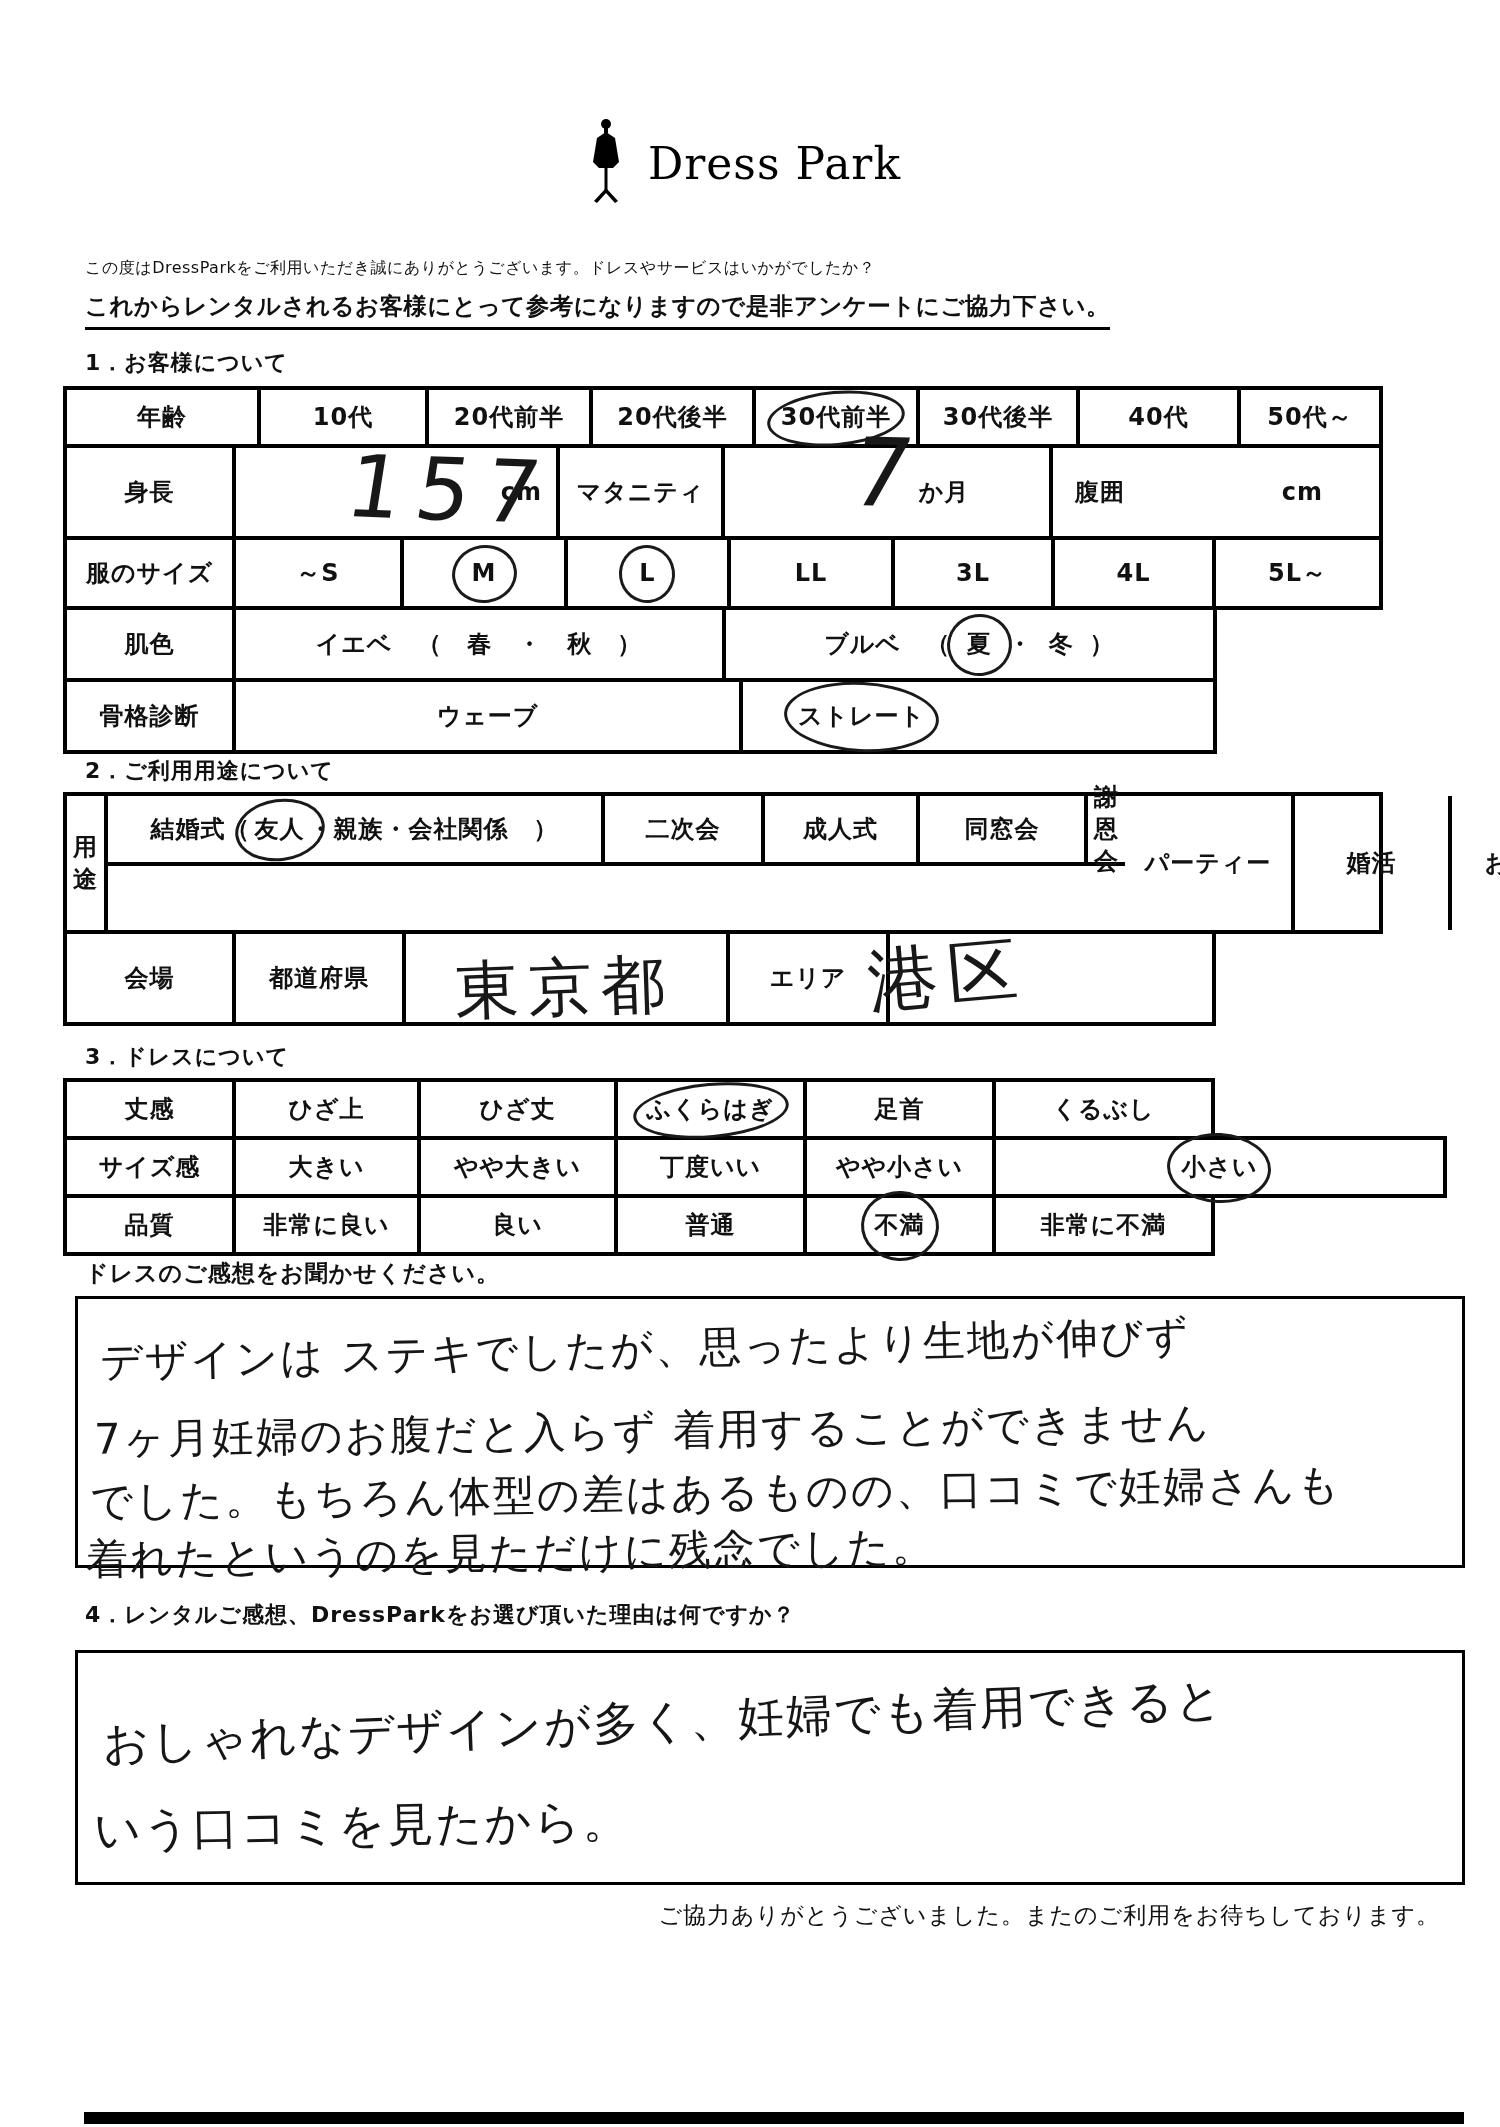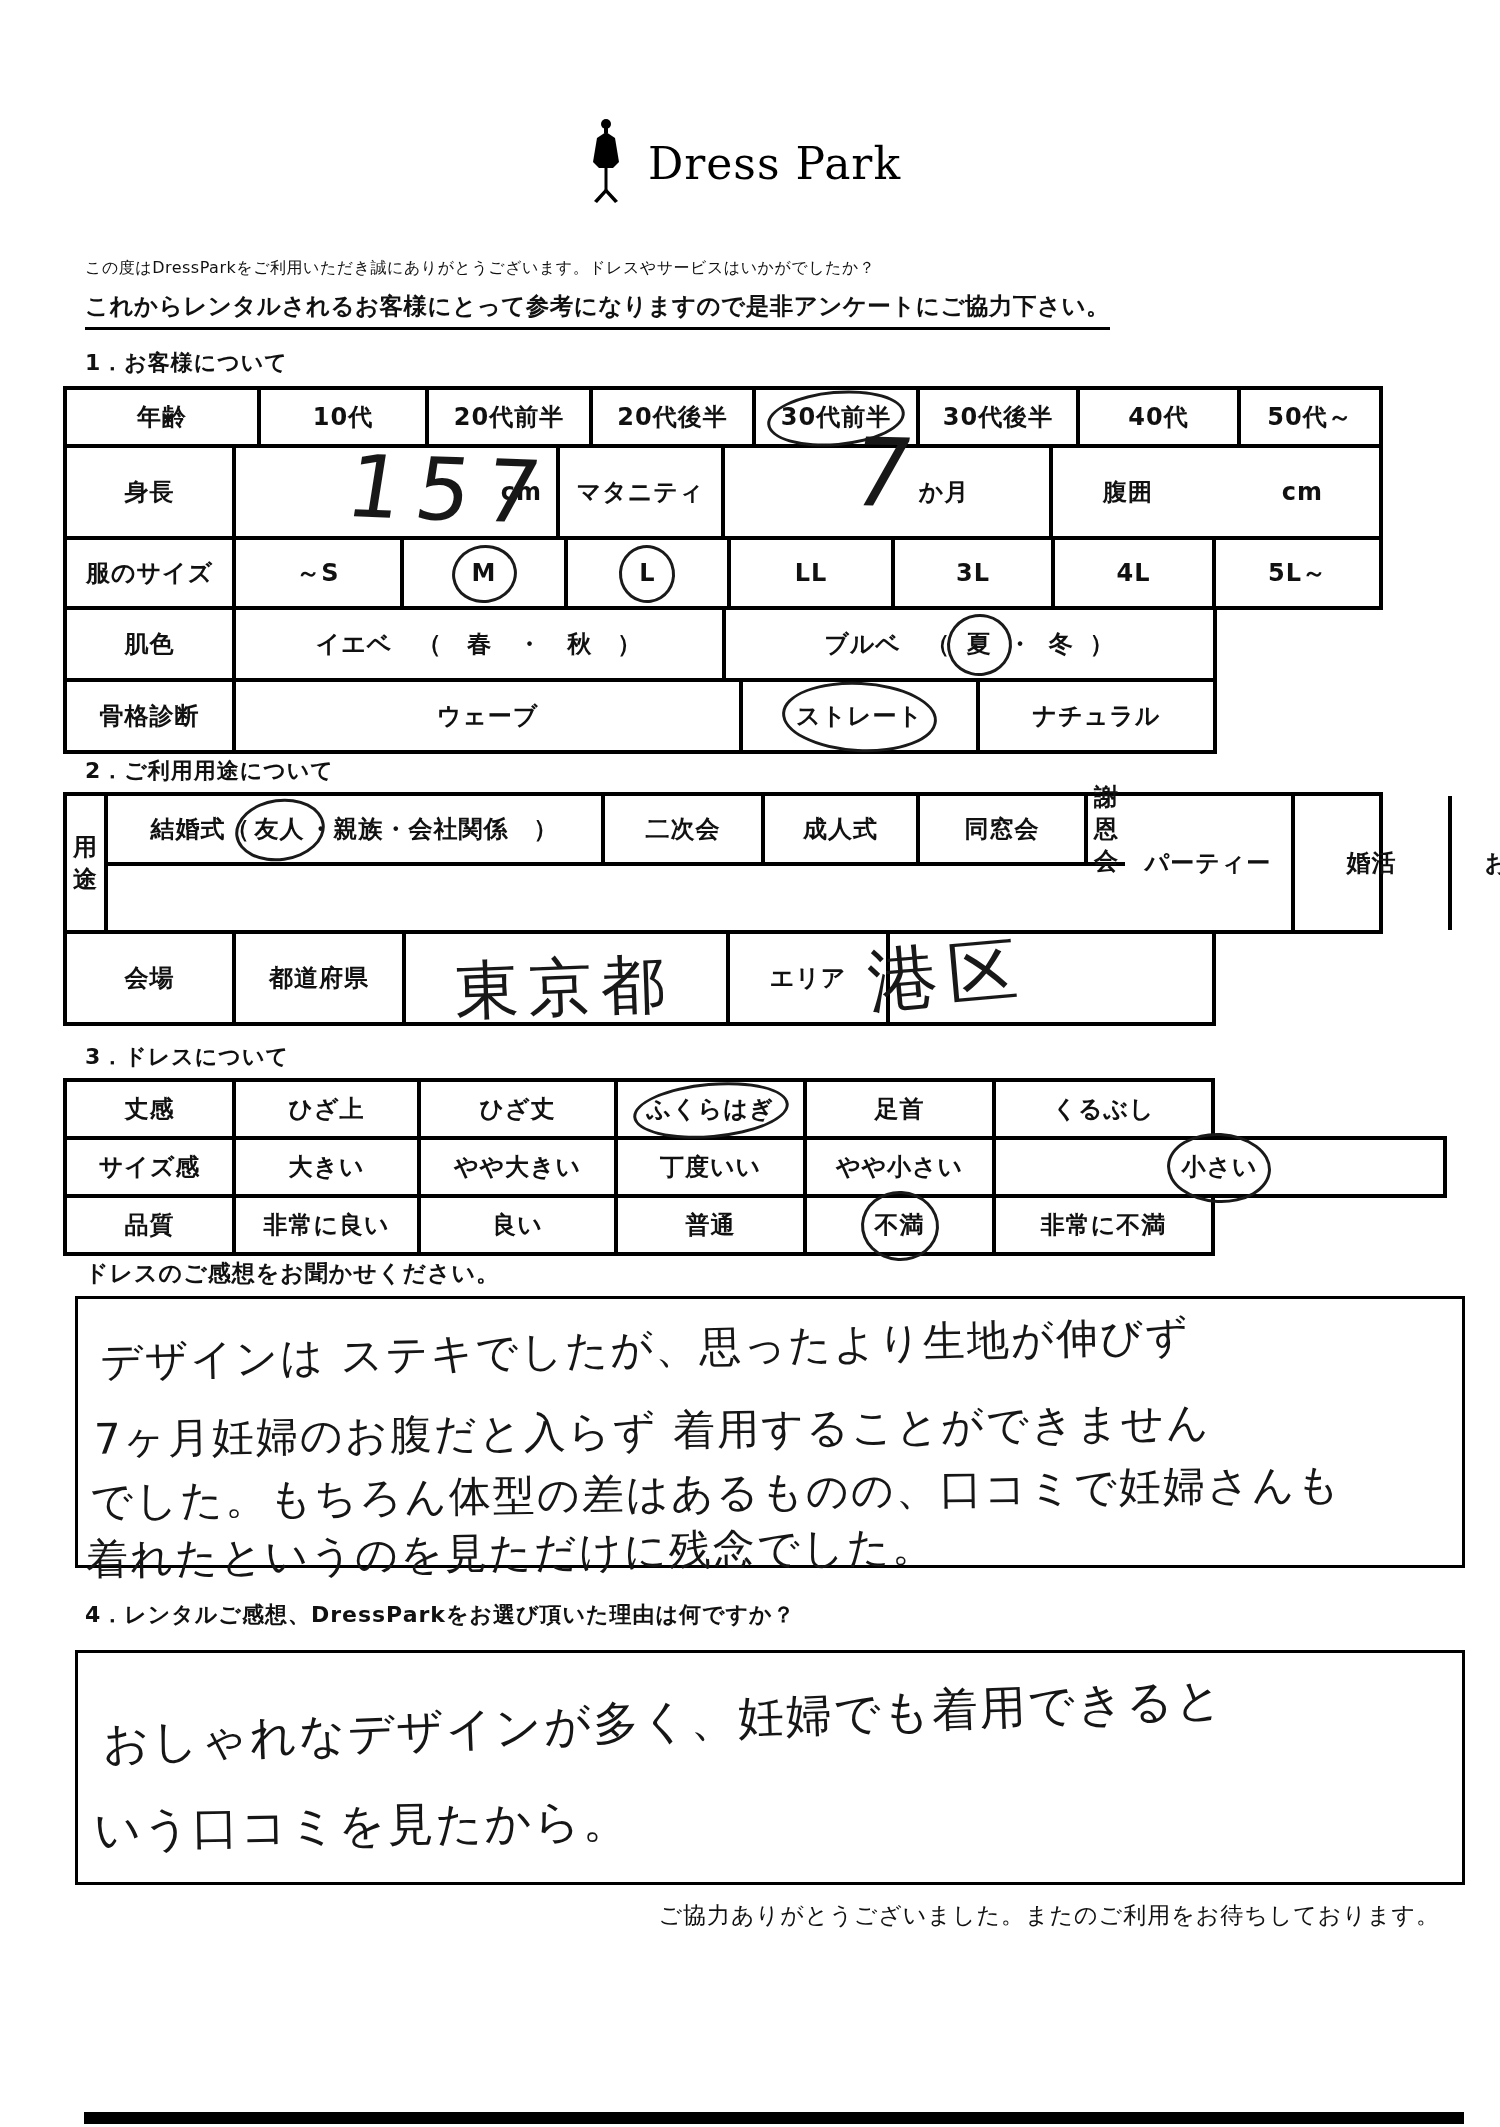--- a/index.html
+++ b/index.html
@@ -106,21 +106,21 @@
 
     <div class="tr" style="width:1320px;height:96px;">
       <div class="td" style="width:169px;">身長</div>
       <div class="td" style="width:324px;justify-content:flex-end;padding-right:14px;">
         <span class="unit">cm</span>
       </div>
       <div class="td" style="width:165px;">マタニティ</div>
       <div class="td" style="width:328px;justify-content:center;padding-left:120px;">
         <span class="unit">か月</span>
       </div>
-      <div class="td grow" style="justify-content:space-between;padding:0 56px 0 50px;">
+      <div class="td grow" style="justify-content:space-between;padding:0 56px 0 22px;">
         <span>腹囲</span>
         <span class="unit">cm</span>
       </div>
     </div>
 
     <div class="tr" style="width:1320px;height:74px;">
       <div class="td" style="width:169px;">服のサイズ</div>
       <div class="td" style="width:168px;">～S</div>
       <div class="td" style="width:164px;">
         <span class="circle circle-sm">M</span>
@@ -145,21 +145,20 @@
         <span>）</span>
       </div>
     </div>
 
     <div class="tr" style="width:1154px;height:76px;">
       <div class="td" style="width:169px;">骨格診断</div>
       <div class="td" style="width:507px;">ウェーブ</div>
       <div class="td" style="width:237px;">
         <span class="circle circle-tall">ストレート</span>
       </div>
-      <div class="td grow">ナチュラル</div>
     </div>
   </div>
 
   <span class="hw hw-157">157</span>
   <span class="hw hw-7">7</span>
 
   <div class="sec-head" style="top:756px;">2．ご利用用途について</div>
 
   <div class="tbl" style="top:792px;">
     <div class="tbl2top" style="width:1320px;height:142px;">

